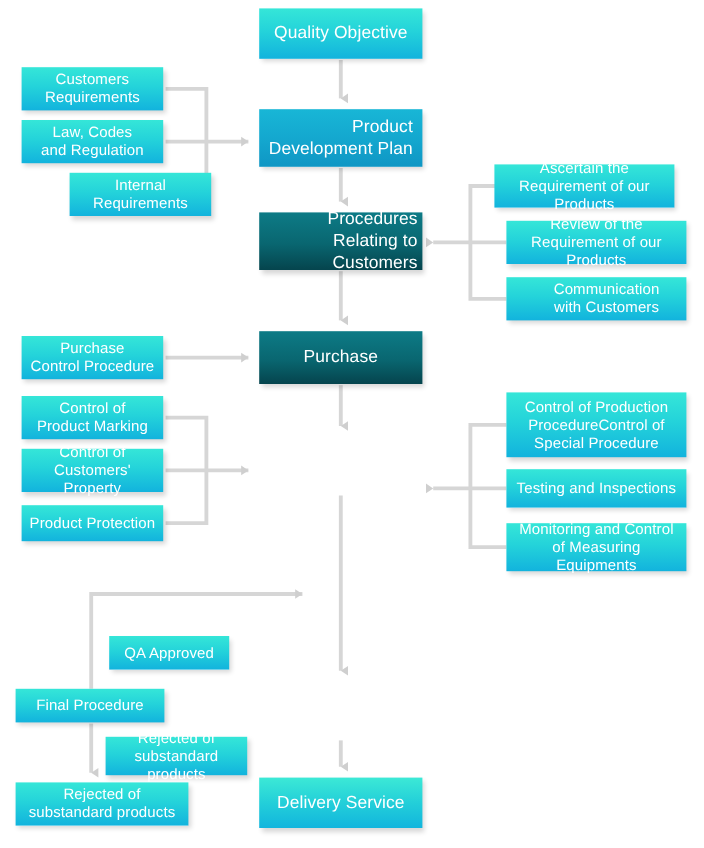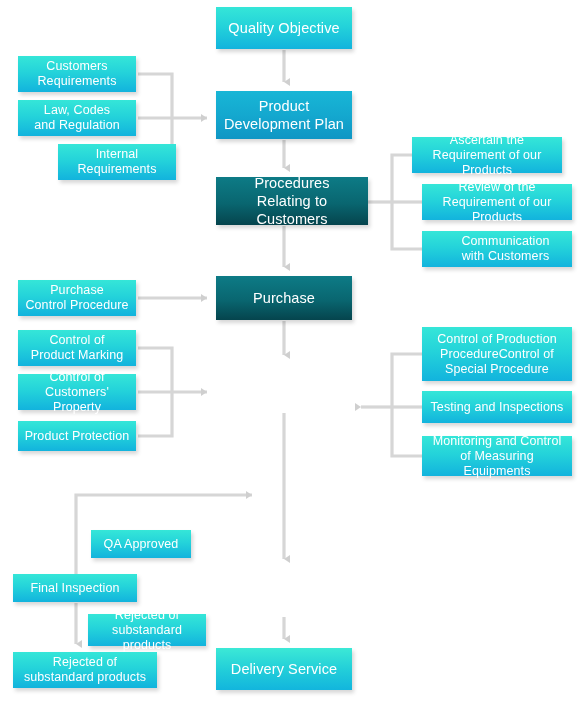--- a/index.html
+++ b/index.html
@@ -33,20 +33,21 @@
     letter-spacing: 0.1px;
     background: linear-gradient(180deg, #35e6d8 0%, #24d3da 45%, #12b3dd 100%);
     box-shadow: 2px 3px 4px rgba(0,0,0,0.16);
     padding: 2px 4px;
     white-space: pre-line;
     z-index: 3;
   }
   .node.big {
     font-size: 14.5px;
     line-height: 18px;
+    text-align: right;
   }
   .node.dark {
     background: linear-gradient(180deg, #0d7b86 0%, #096670 55%, #05444d 100%);
   }
   .node.mid {
     background: linear-gradient(180deg, #18b6d6 0%, #14a8cf 50%, #0f96c4 100%);
   }
   .node.teal2 {
     background: linear-gradient(180deg, #3ce9d6 0%, #23cfd9 50%, #12b5dd 100%);
   }
@@ -107,21 +108,21 @@
 
       <line x1="76" y1="603" x2="76" y2="644" marker-end="url(#arrowDown)"></line>
     </g>
   </svg>
 
   <div class="node big" style="left:216px;top:7px;width:136px;height:42px;">Quality Objective</div>
 
   <div class="node big mid" style="left:216px;top:91px;width:136px;height:48px;">Product
 Development Plan</div>
 
-  <div class="node big dark" style="left:216px;top:177px;width:152px;height:48px;">Procedures
+  <div class="node big dark" style="left:216px;top:177px;width:136px;height:48px;">Procedures
 Relating to Customers</div>
 
   <div class="node big dark" style="left:216px;top:276px;width:136px;height:44px;">Purchase</div>
 
 
 
   <div class="node big teal2" style="left:216px;top:648px;width:136px;height:42px;">Delivery Service</div>
 
   <div class="node" style="left:18px;top:56px;width:118px;height:36px;">Customers
 Requirements</div>
@@ -147,19 +148,19 @@
 with Customers</div>
 
   <div class="node" style="left:422px;top:327px;width:150px;height:54px;">Control of Production
 ProcedureControl of
 Special Procedure</div>
   <div class="node" style="left:422px;top:391px;width:150px;height:32px;">Testing and Inspections</div>
   <div class="node" style="left:422px;top:436px;width:150px;height:40px;">Monitoring and Control
 of Measuring Equipments</div>
 
   <div class="node" style="left:91px;top:530px;width:100px;height:28px;">QA Approved</div>
-  <div class="node" style="left:13px;top:574px;width:124px;height:28px;">Final Inspection</div>
+  <div class="node" style="left:13px;top:574px;width:124px;height:28px;">Final Procedure</div>
   <div class="node" style="left:88px;top:614px;width:118px;height:32px;">Rejected of
 substandard products</div>
   <div class="node" style="left:13px;top:652px;width:144px;height:36px;">Rejected of
 substandard products</div>
 
 </div>
 
 </body></html>

